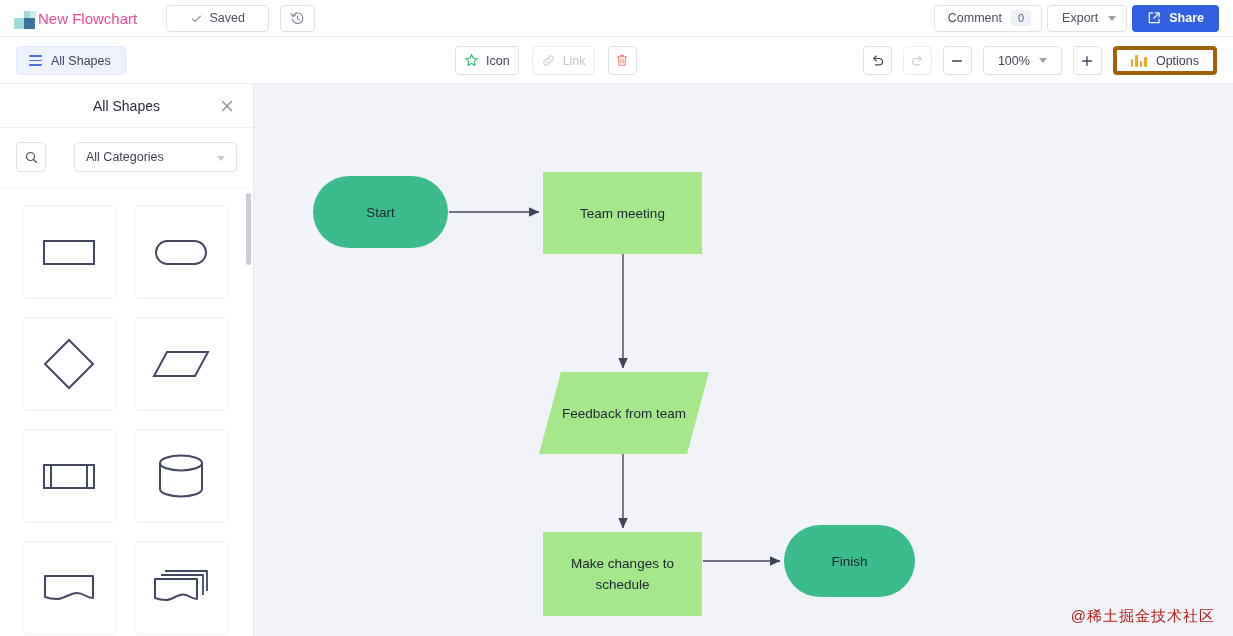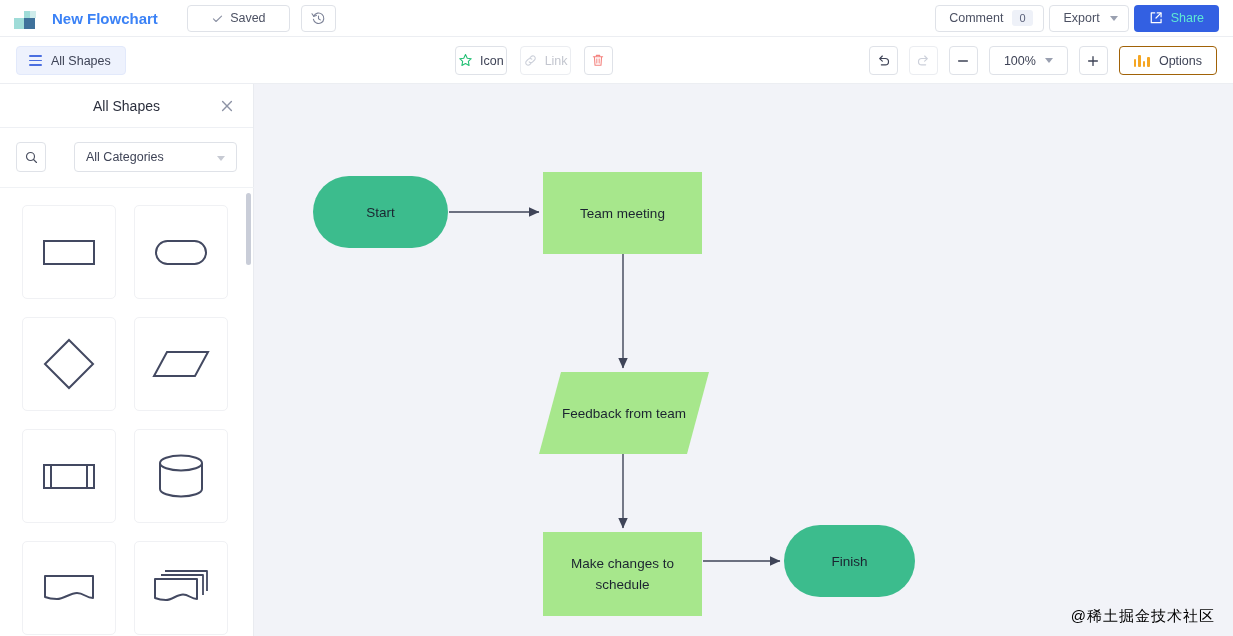--- a/index.html
+++ b/index.html
@@ -23,22 +23,22 @@
     width: 22px; height: 21px;
     position: relative;
   }
   .logo i { position: absolute; display: block; }
   .lg1 { left: 0;  top: 10px; width: 10px; height: 11px; background: #9fdcd8; }
   .lg2 { left: 10px; top: 3px;  width: 6px;  height: 7px;  background: #9fdcd8; }
   .lg3 { left: 10px; top: 10px; width: 11px; height: 11px; background: #3f729b; }
   .lg4 { left: 16px; top: 3px;  width: 6px;  height: 7px;  background: #cfeceb; }
 
   .doc-title {
-    margin-left: 16px;
-    font-size: 15px; color: #3b82f6; font-weight: 700;
+    margin-left: 2px;
+    font-size: 15px; color: #ec4899; font-weight: 400;
   }
 
   .hbtn {
     height: 27px;
     border: 1px solid #dfe2e8;
     border-radius: 4px;
     background: #fff;
     display: inline-flex; align-items: center; justify-content: center;
     gap: 6px;
     font-size: 12.5px; color: #4c5163;
@@ -66,21 +66,21 @@
   .export-btn {
     height: 27px; padding: 0 10px 0 14px;
     border: 1px solid #dfe2e8; border-radius: 4px; background: #fff;
     display: flex; align-items: center; gap: 10px;
     font-size: 12.5px; color: #4c5163; cursor: pointer;
   }
   .share-btn {
     height: 27px; padding: 0 15px;
     border: none; border-radius: 4px; background: #3360e2;
     display: flex; align-items: center; gap: 8px;
-    font-size: 12.5px; color: #5eead4; cursor: pointer;
+    font-size: 12.5px; color: #ffffff; cursor: pointer; font-weight: bold;
   }
   .caret {
     width: 0; height: 0;
     border-left: 4px solid transparent;
     border-right: 4px solid transparent;
     border-top: 5px solid #9aa0b0;
   }
 
   
   .toolbar {
@@ -105,21 +105,21 @@
 
   .tb-center {
     position: absolute; left: 455px; top: 9px;
     display: flex; align-items: center; gap: 13px;
   }
   .tb-btn {
     height: 29px;
     border: 1px solid #dfe2e8; border-radius: 4px; background: #fff;
     display: flex; align-items: center; justify-content: center; gap: 7px;
     font-size: 12.5px; color: #3e4356;
-    padding: 0 2px; cursor: pointer;
+    padding: 0 8px; cursor: pointer;
   }
   .tb-btn.disabled { color: #c3c6cf; border-color: #ebedf1; cursor: default; }
   .tb-btn.square { width: 29px; padding: 0; }
 
   .tb-right {
     position: absolute; right: 16px; top: 9px;
     display: flex; align-items: flex-end; gap: 11px;
   }
   .icon-square {
     width: 29px; height: 29px;
@@ -129,21 +129,21 @@
   }
   .icon-square.dis { border-color: #ebedf1; cursor: default; }
   .zoom-box {
     width: 79px; height: 29px;
     border: 1px solid #dfe2e8; border-radius: 4px; background: #fff;
     display: flex; align-items: center; justify-content: center; gap: 9px;
     font-size: 12.5px; color: #3e4356; cursor: pointer;
   }
   .options-btn {
     height: 29px; padding: 0 14px;
-    border: 1px solid #a16207; border-radius: 4px; background: #fff;
+    border: 4px solid #a16207; border-radius: 4px; background: #fff;
     display: flex; align-items: center; gap: 9px;
     font-size: 12.5px; color: #3e4356; cursor: pointer;
   }
   .sliders { display: flex; align-items: flex-end; gap: 2px; height: 12px; }
   .sliders i { display: block; width: 2.5px; background: #f5a623; border-radius: 1px; }
 
   
   .panel {
     position: absolute; top: 84px; left: 0;
     width: 254px; height: 552px;
@@ -223,21 +223,21 @@
     font-size: 13.5px; color: #1b2430;
     text-align: center; line-height: 21px;
     z-index: 2; pointer-events: none;
     padding: 0 8px;
   }
   .stadium { border-radius: 999px; }
   .para { position: absolute; inset: 0; }
 
   .watermark {
     position: absolute; right: 18px; bottom: 10px;
-    font-size: 15px; color: #000000;
+    font-size: 15px; color: #b91c1c;
     letter-spacing: 1px;
     user-select: none;
   }
 </style>
 </head>
 <body>
 
 <div class="header">
   <div class="logo">
     <i class="lg1"></i>

